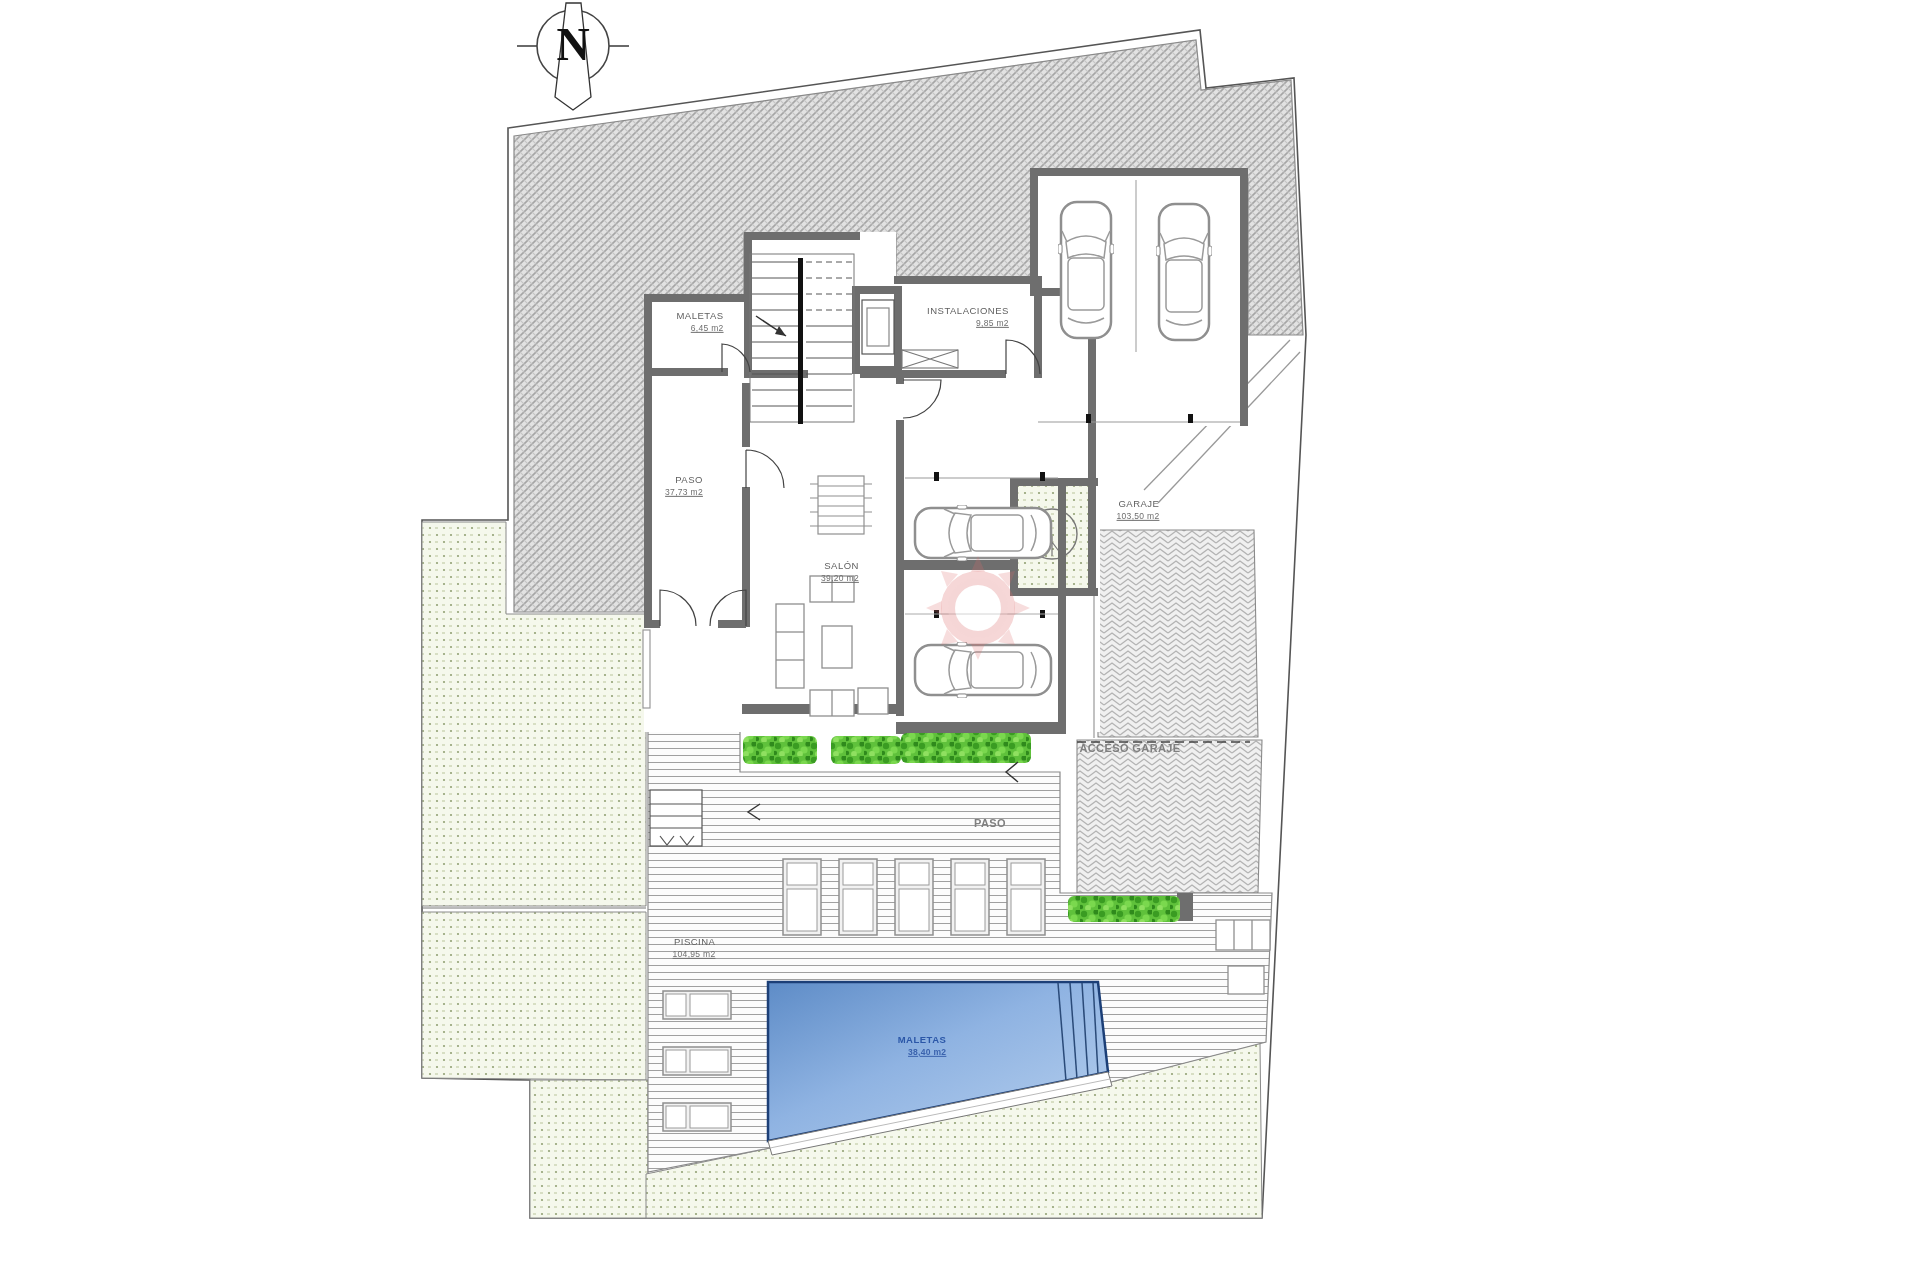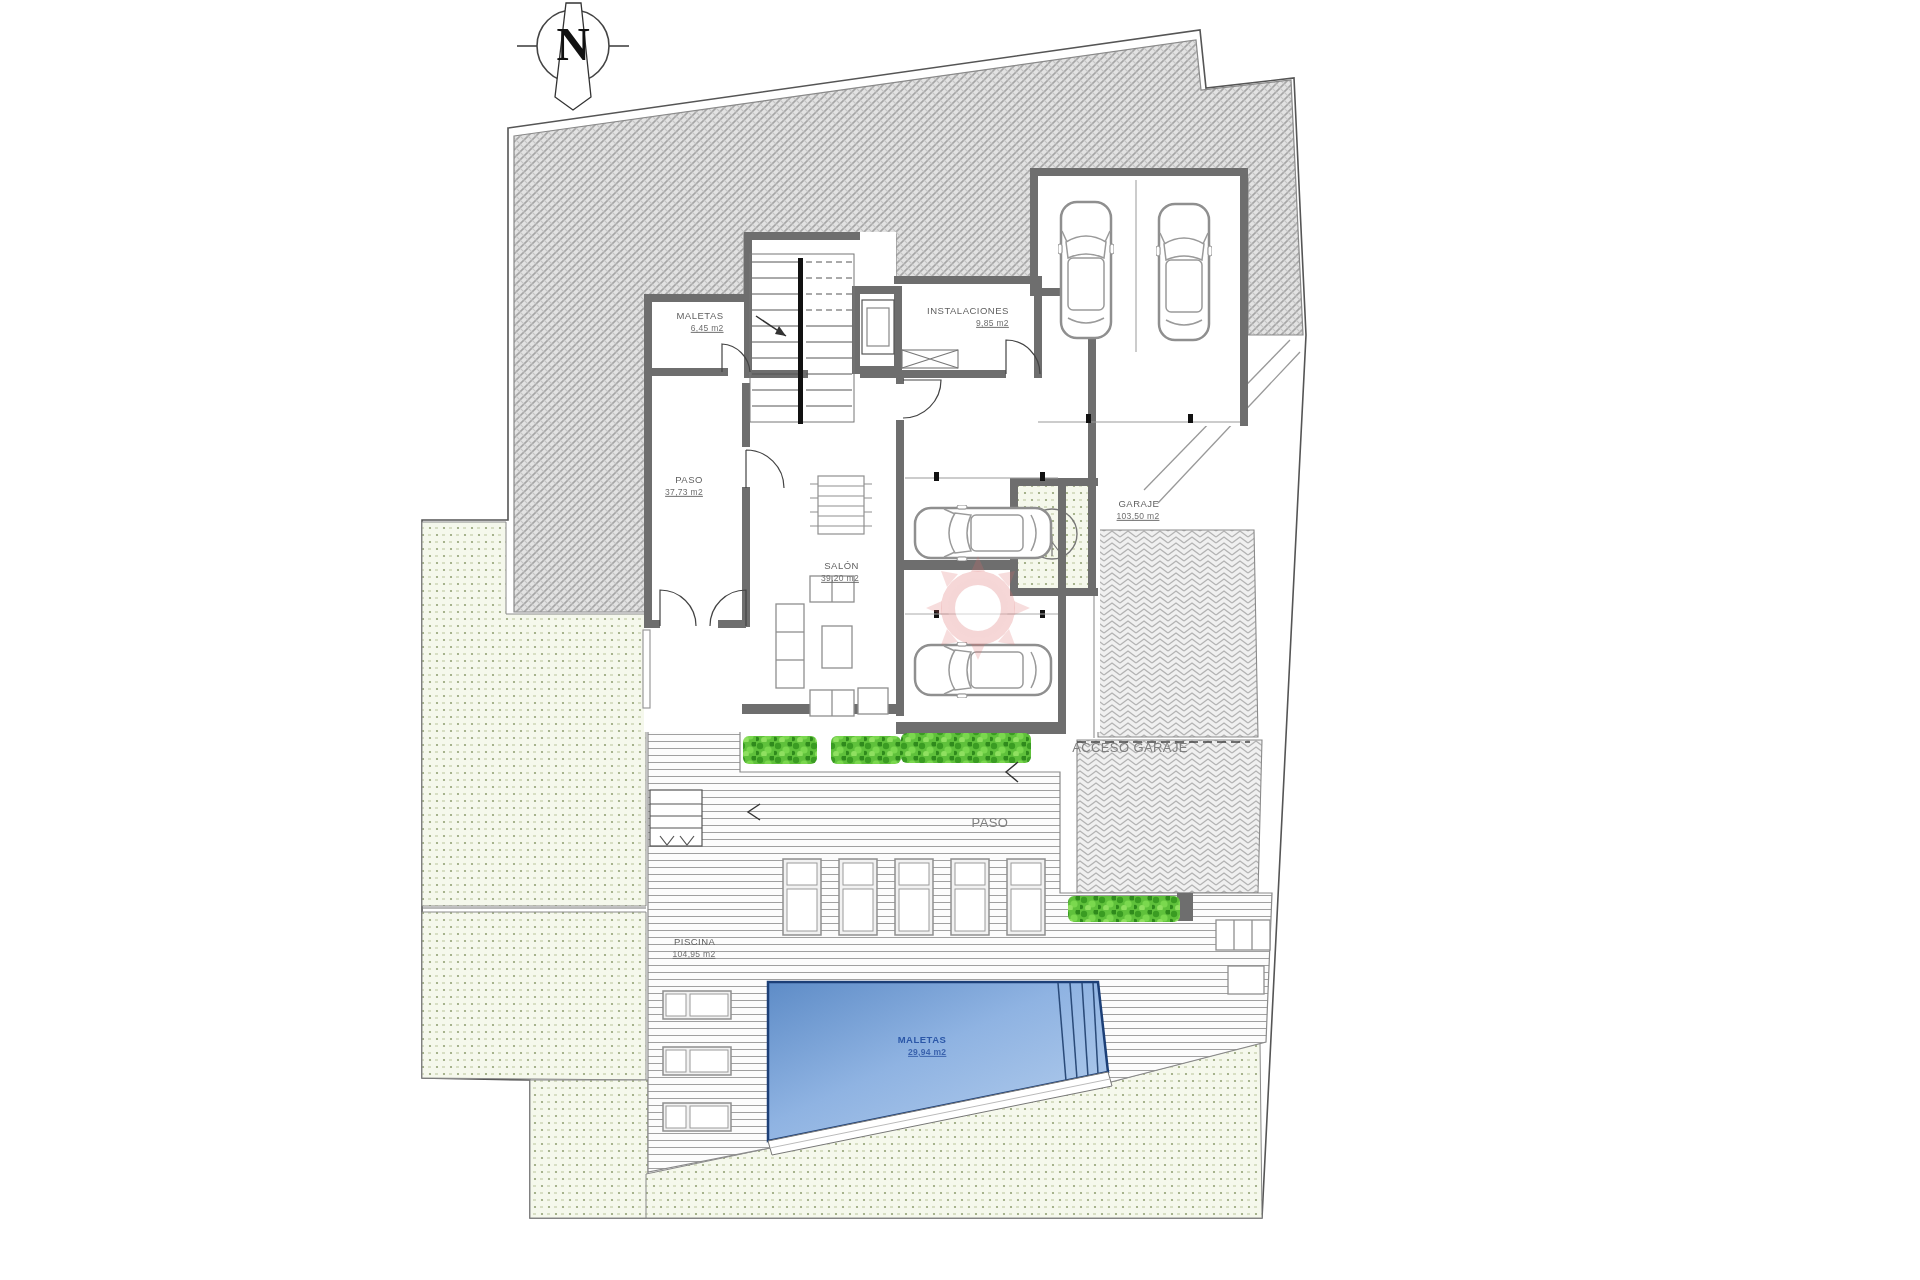--- a/index.html
+++ b/index.html
@@ -2,21 +2,21 @@
 <html><head>
 <meta charset="utf-8">
 <style>
   html,body{margin:0;padding:0;background:#fff;}
   .stage{position:relative;width:1920px;height:1280px;background:#ffffff;overflow:hidden;
          font-family:"Liberation Sans",sans-serif;}
   .plan-svg{position:absolute;left:0;top:0;}
   .lbl{position:absolute;transform:translate(-50%,-50%);text-align:right;color:#5f5f5f;
        font-size:9.5px;line-height:1.35;letter-spacing:.5px;white-space:nowrap;}
   .lbl .area{font-size:8.5px;color:#6e6e6e;letter-spacing:.3px;text-decoration:underline;}
-  .lbl.tiny{font-size:13px;color:#808080;letter-spacing:.4px;}
+  .lbl.tiny{font-size:11px;color:#808080;letter-spacing:.4px;font-weight:bold;}
   .lbl.pool-lbl{color:#2b57a8;font-weight:bold;}
   .lbl.pool-lbl .area{color:#3a62ad;}
   .compass-n{position:absolute;transform:translate(-50%,-50%);font-size:46px;font-weight:bold;
              color:#111;font-family:"Liberation Serif",serif;}
   .watermark-text{position:absolute;transform:translate(-50%,-50%);font-size:50px;
                   color:rgba(185,185,185,.38);letter-spacing:10px;font-weight:bold;}
 </style>
 </head>
 <body>
 
@@ -313,18 +313,18 @@
 <div class="lbl" style="left:1138px;top:510px">
   <div>GARAJE</div>
       <div class="area">103,50 m2</div>
 </div>
 <div class="lbl" style="left:694px;top:948px">
   <div>PISCINA</div>
       <div class="area">104,95 m2</div>
 </div>
 <div class="lbl pool-lbl" style="left:922px;top:1046px">
   <div>MALETAS</div>
-      <div class="area">29,94 m2</div>
+      <div class="area">38,40 m2</div>
 </div>
 <div class="lbl tiny" style="left:990px;top:823px">PASO</div>
 <div class="lbl tiny" style="left:1130px;top:748px">ACCESO GARAJE</div>
 
 </div>
 
 </body></html>

